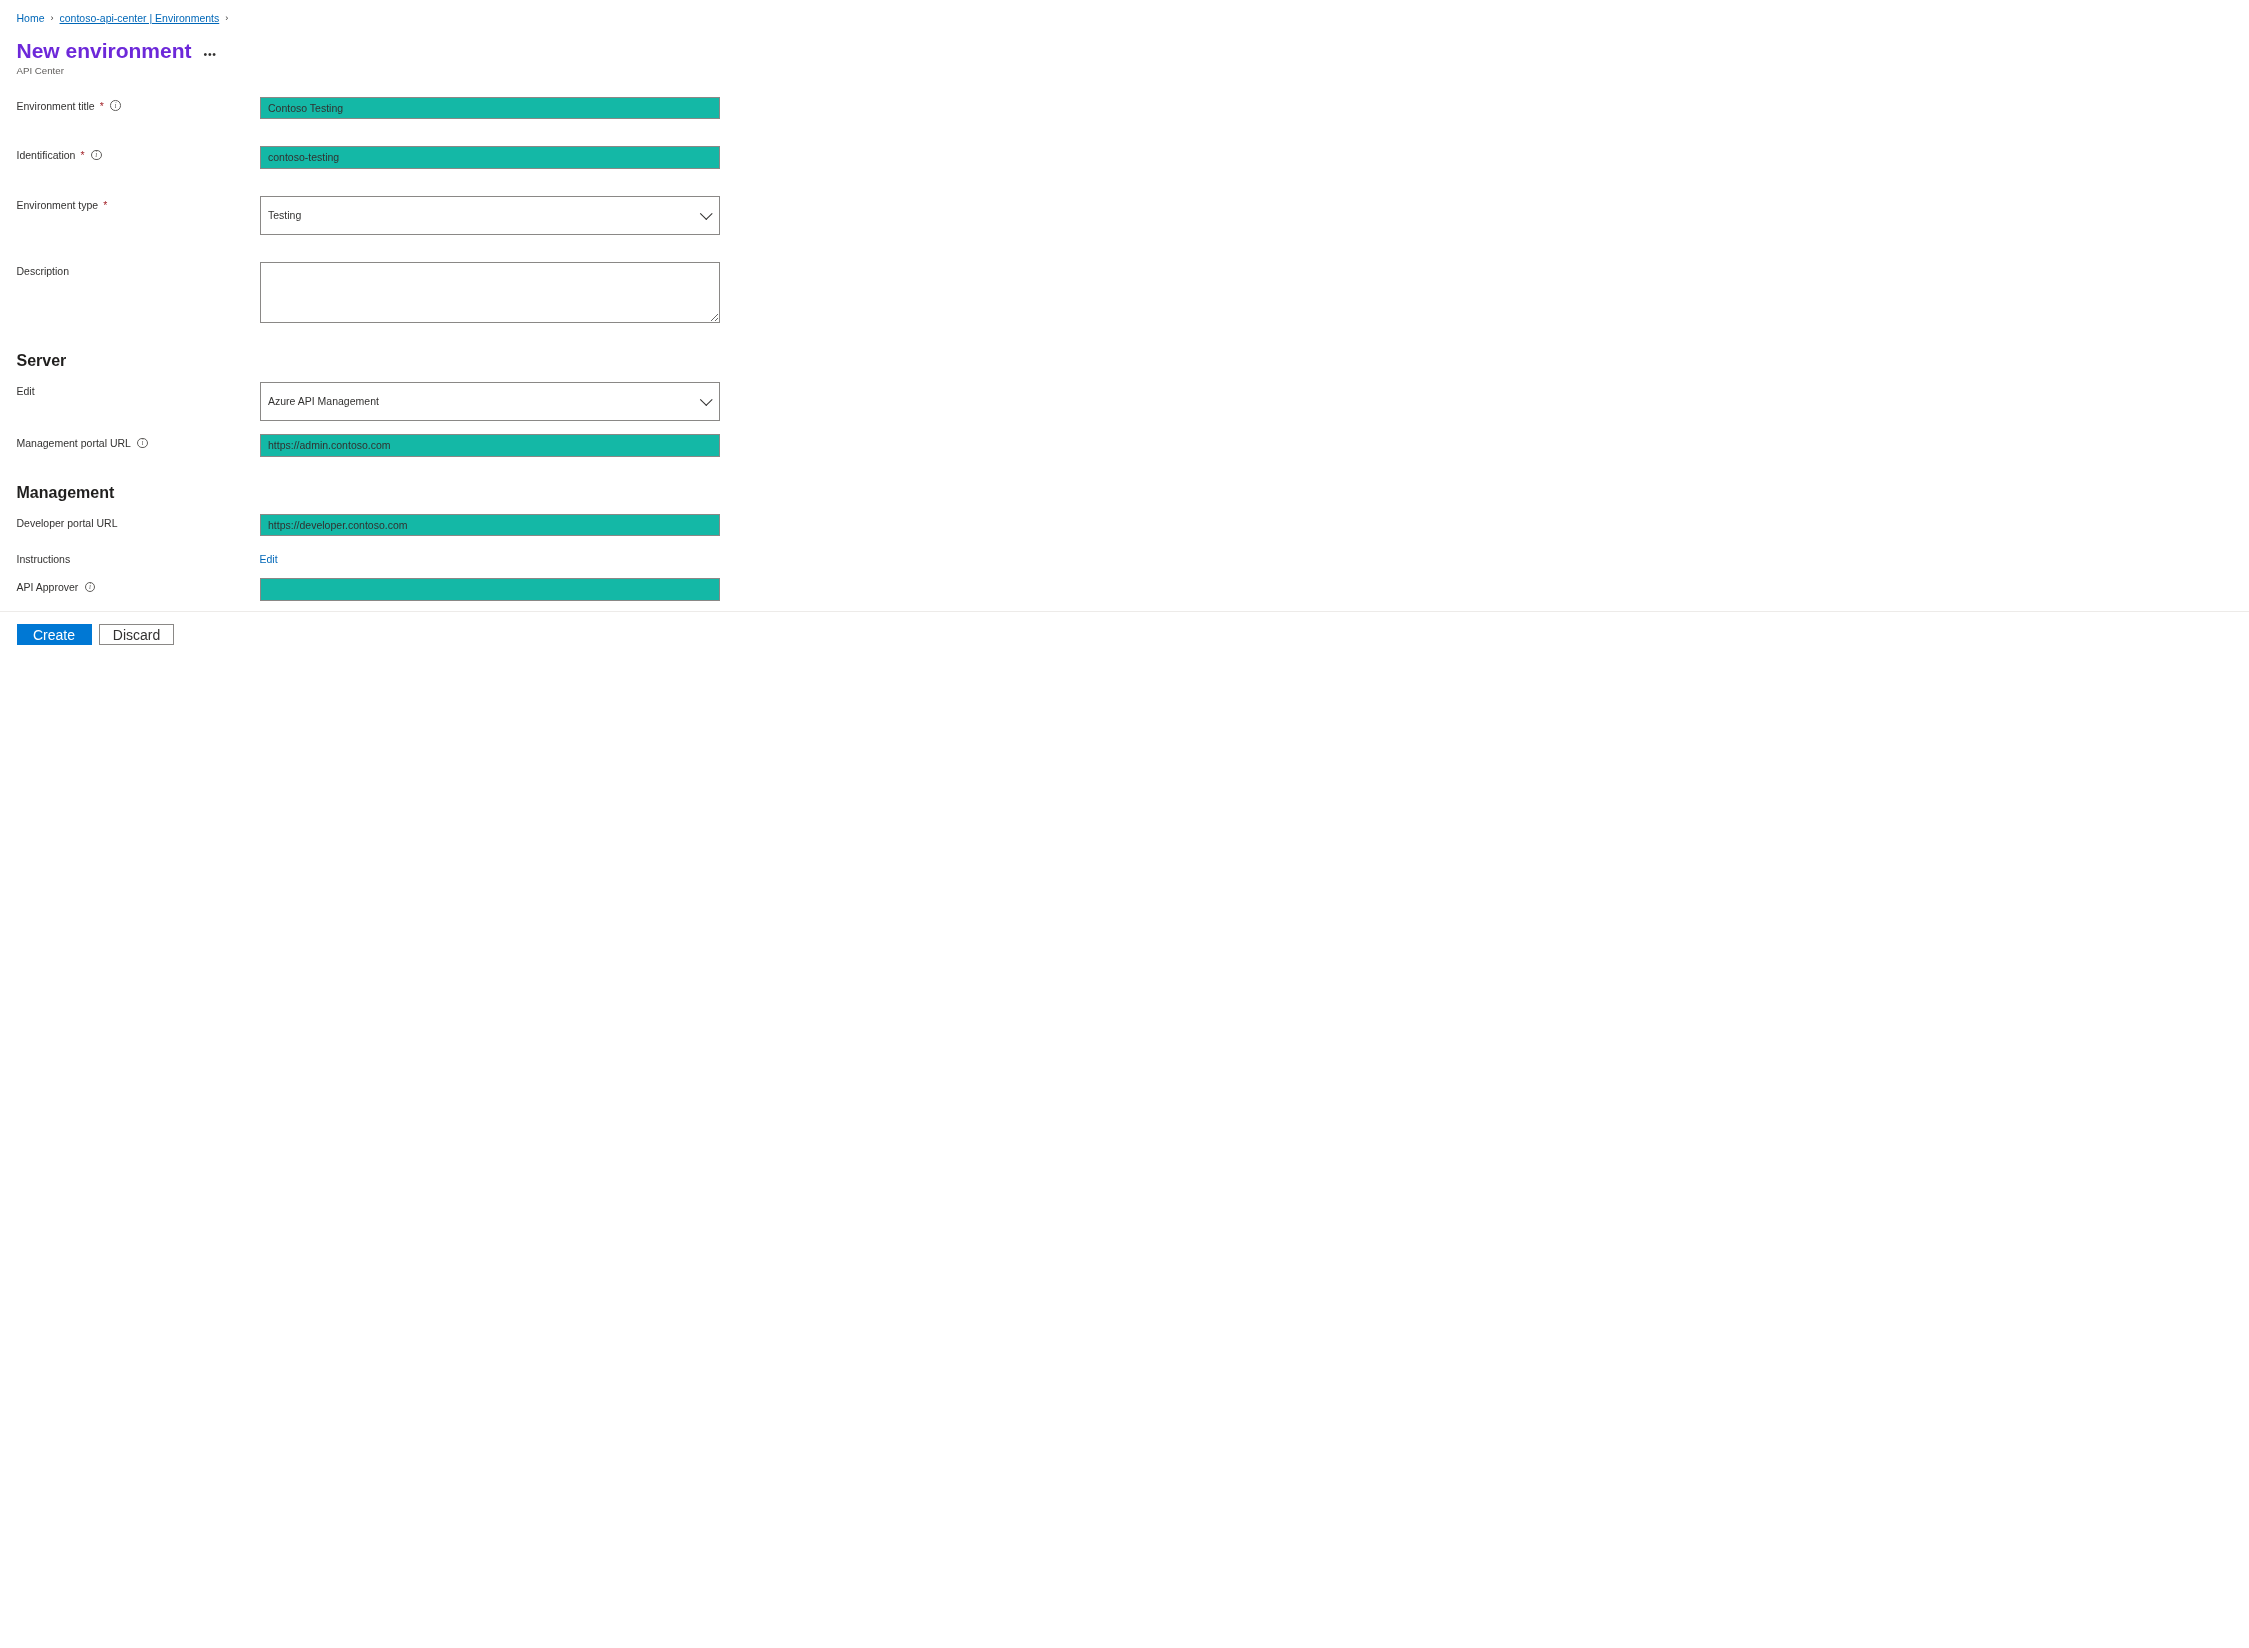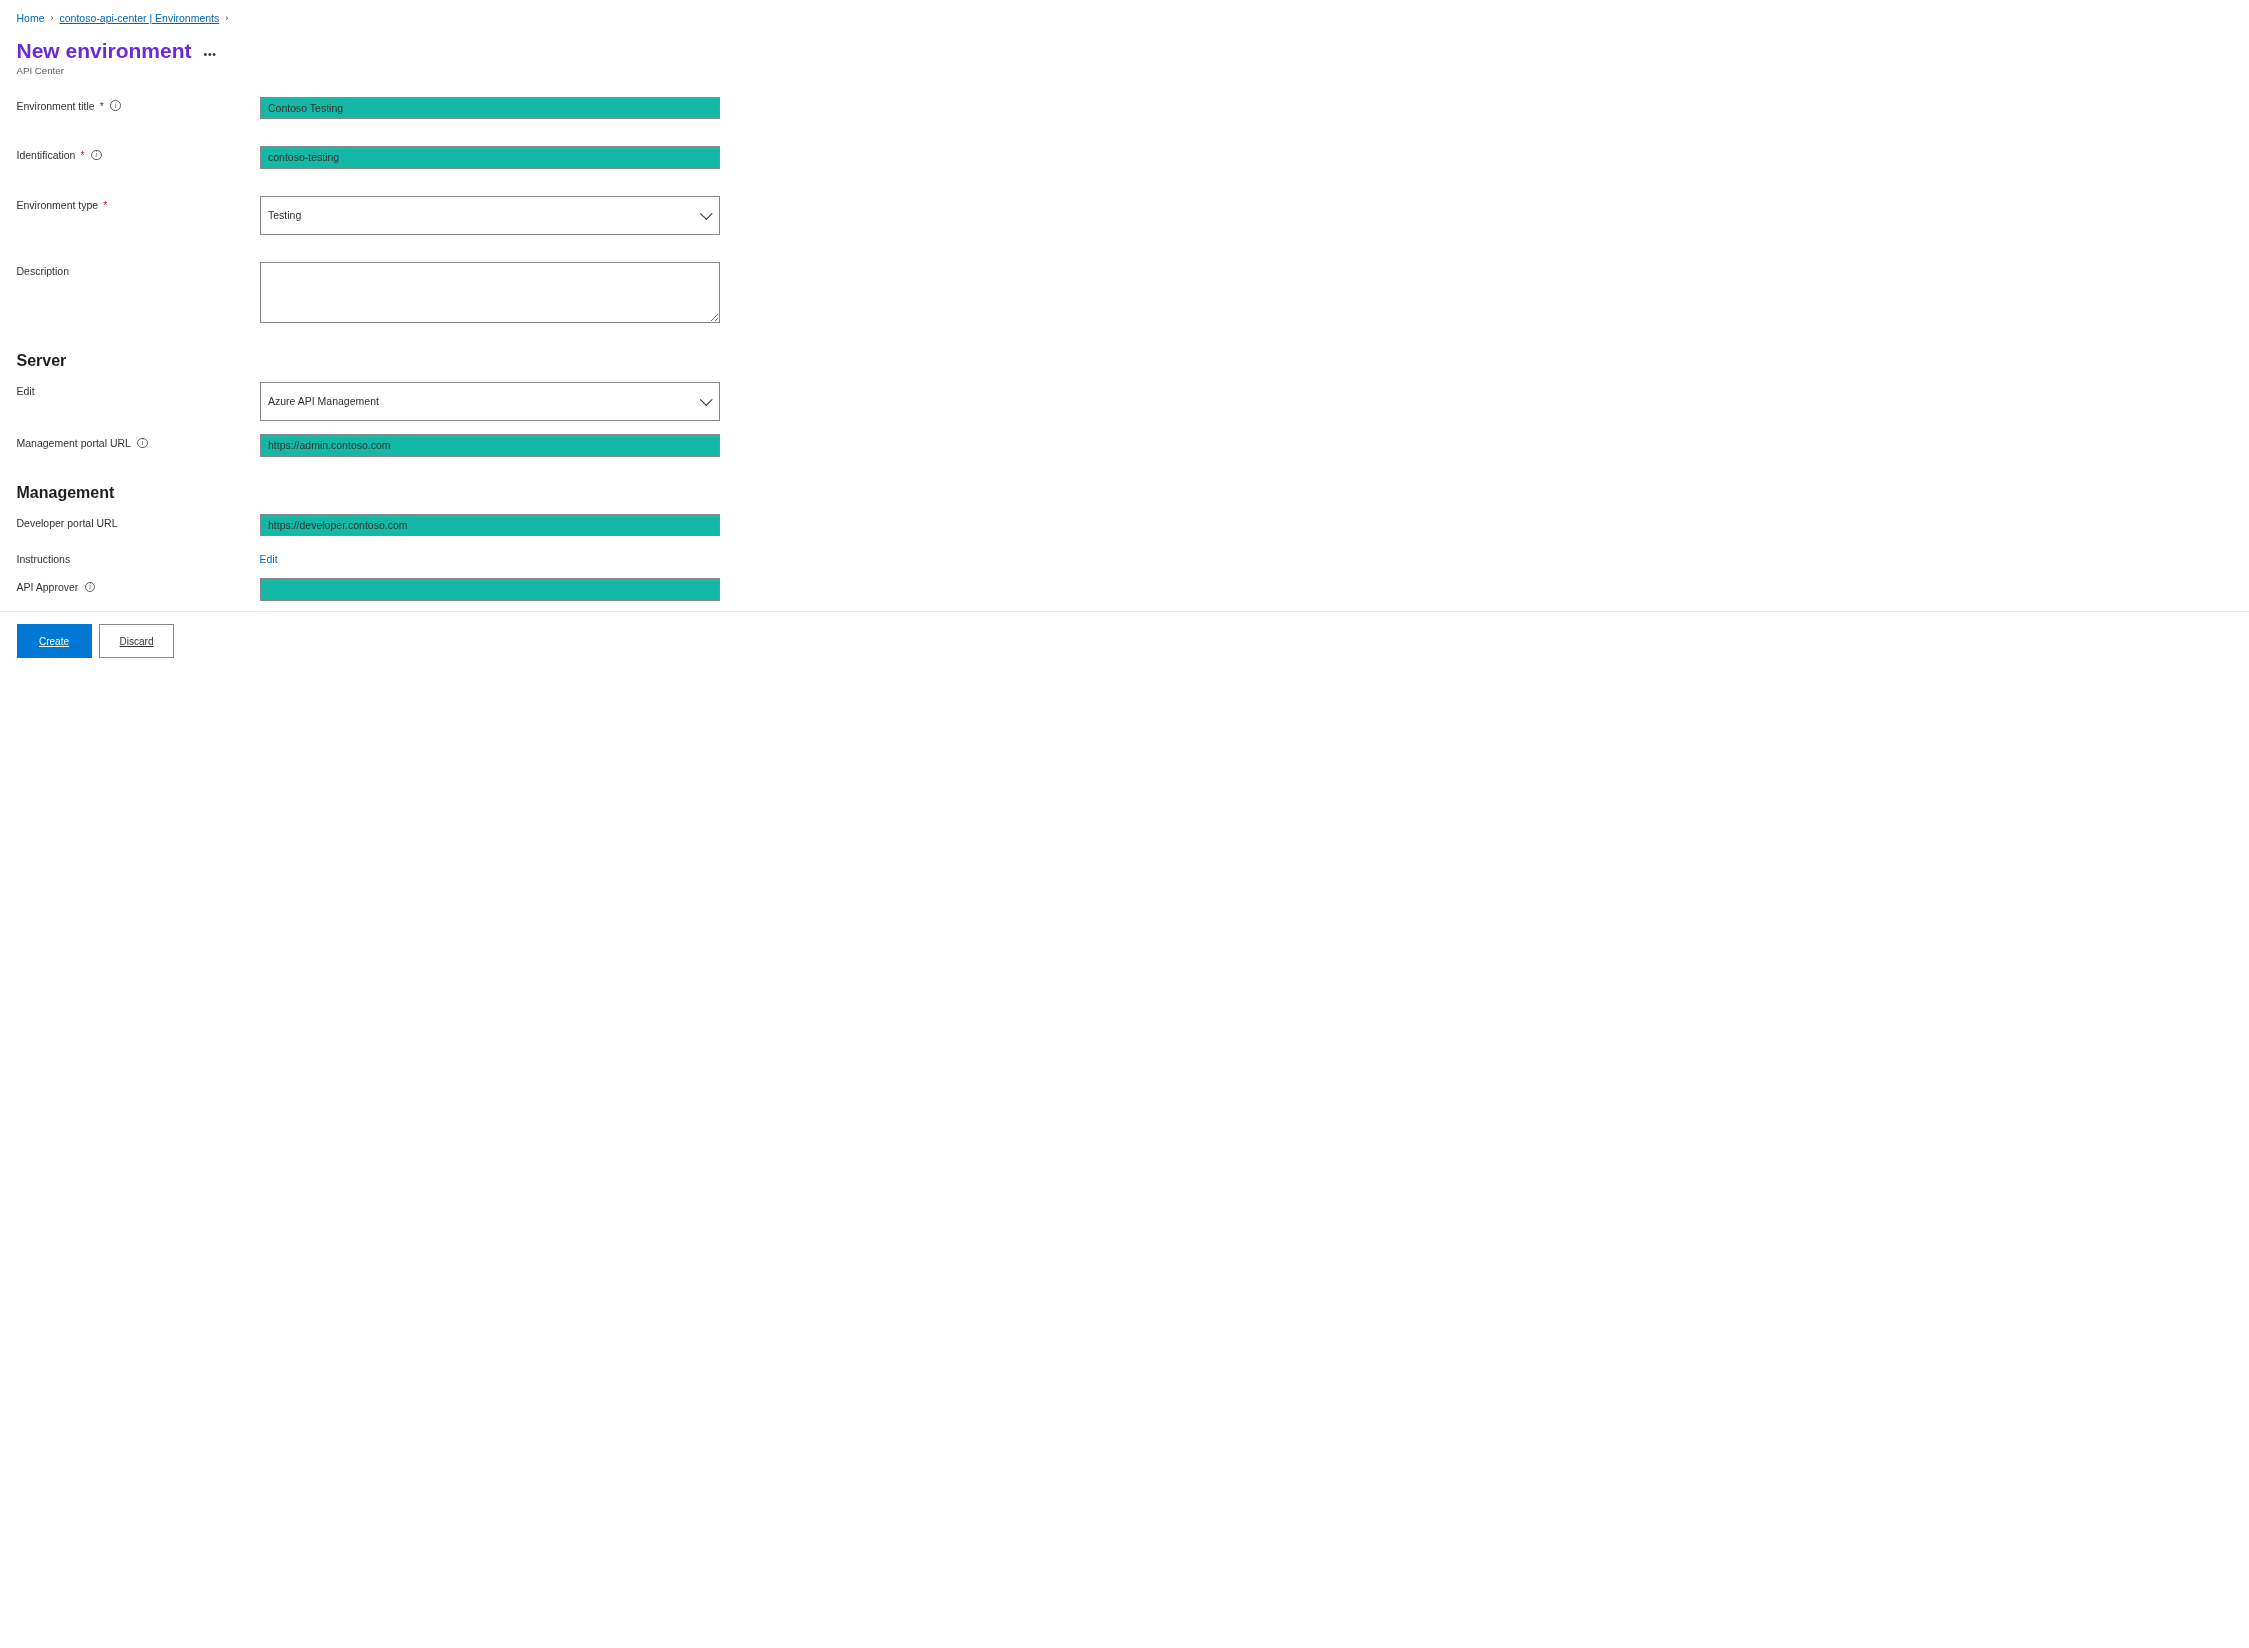--- a/index.html
+++ b/index.html
@@ -165,29 +165,28 @@
     }
     .footer {
       border-top: 0.7px solid #edebe9;
       padding: 12px 16.5px;
       display: flex;
       gap: 7.5px;
       margin-top: 9px;
     }
     .btn {
       min-width: 75px;
-      height: 34px;
+      height: 21px;
       padding: 0 12px;
-      font-size: 10px;
+      font-size: 14px;
       font-family: inherit;
       border: 0.7px solid #8a8886;
       background: #ffffff;
       color: #323130;
       cursor: pointer;
-      text-decoration: underline;
     }
     .btn-primary {
       background: #0078d4;
       border-color: #0078d4;
       color: #ffffff;
     }
   </style>
 </head>
 <body>
 

